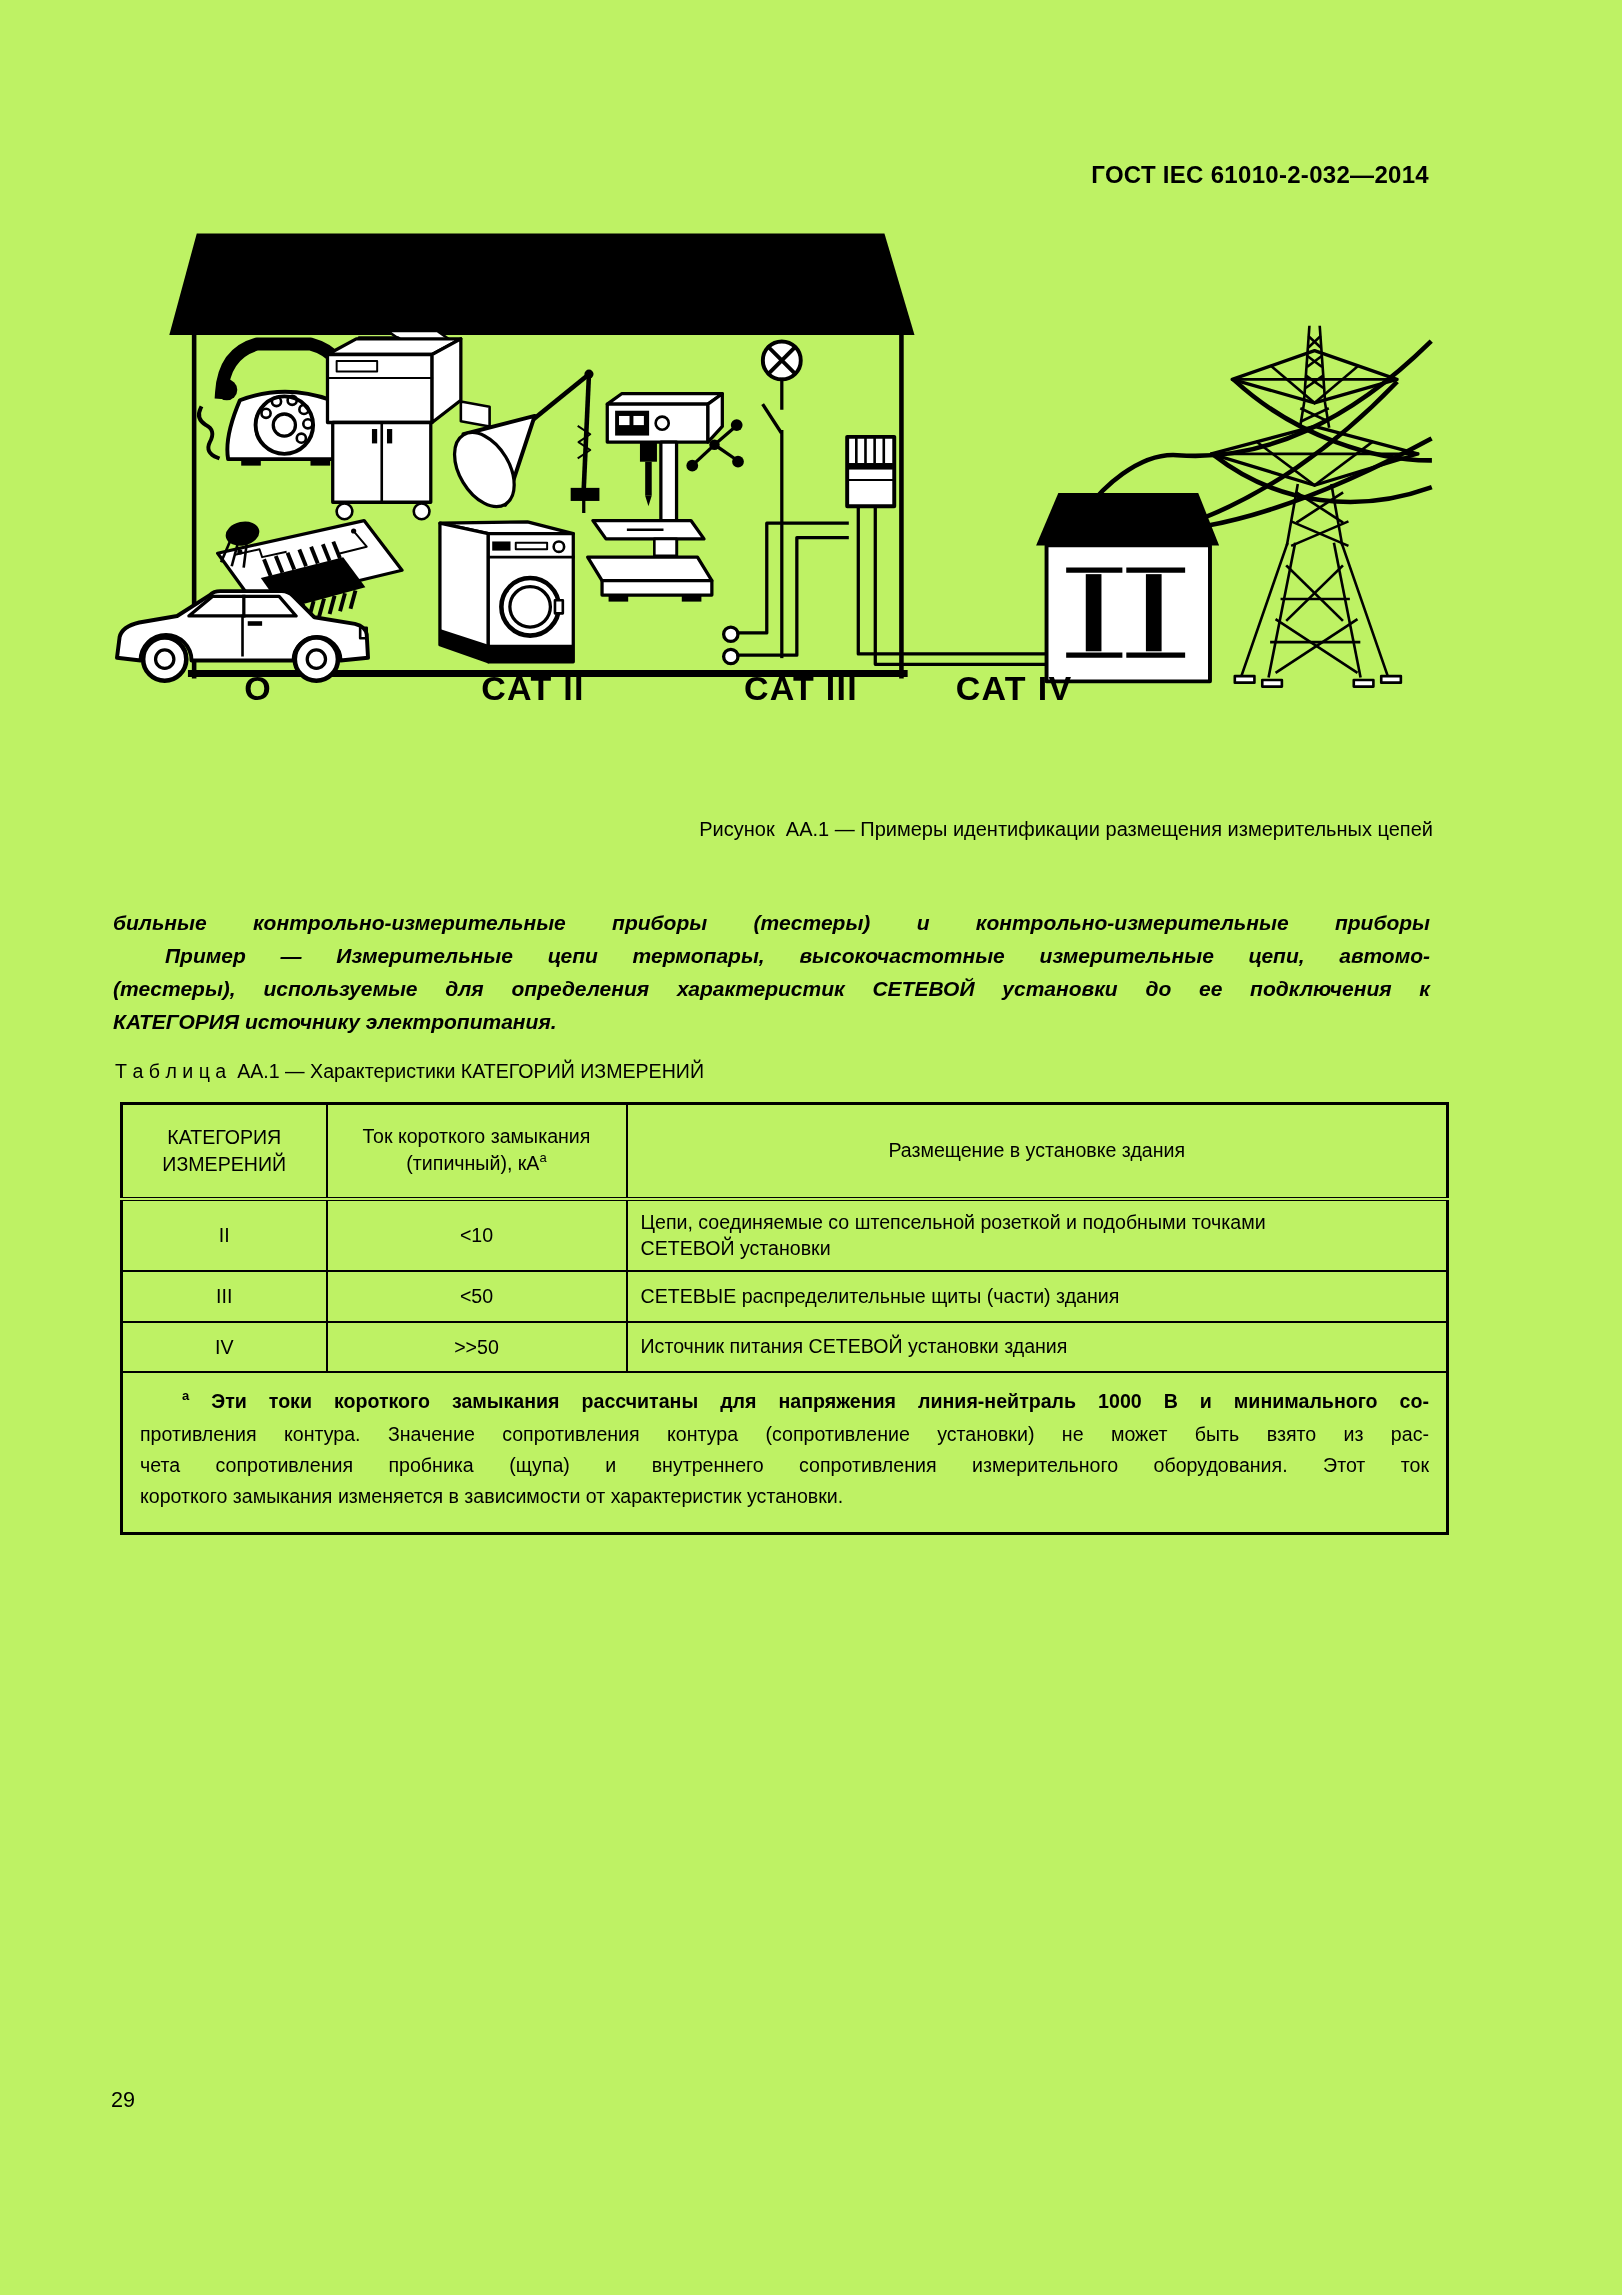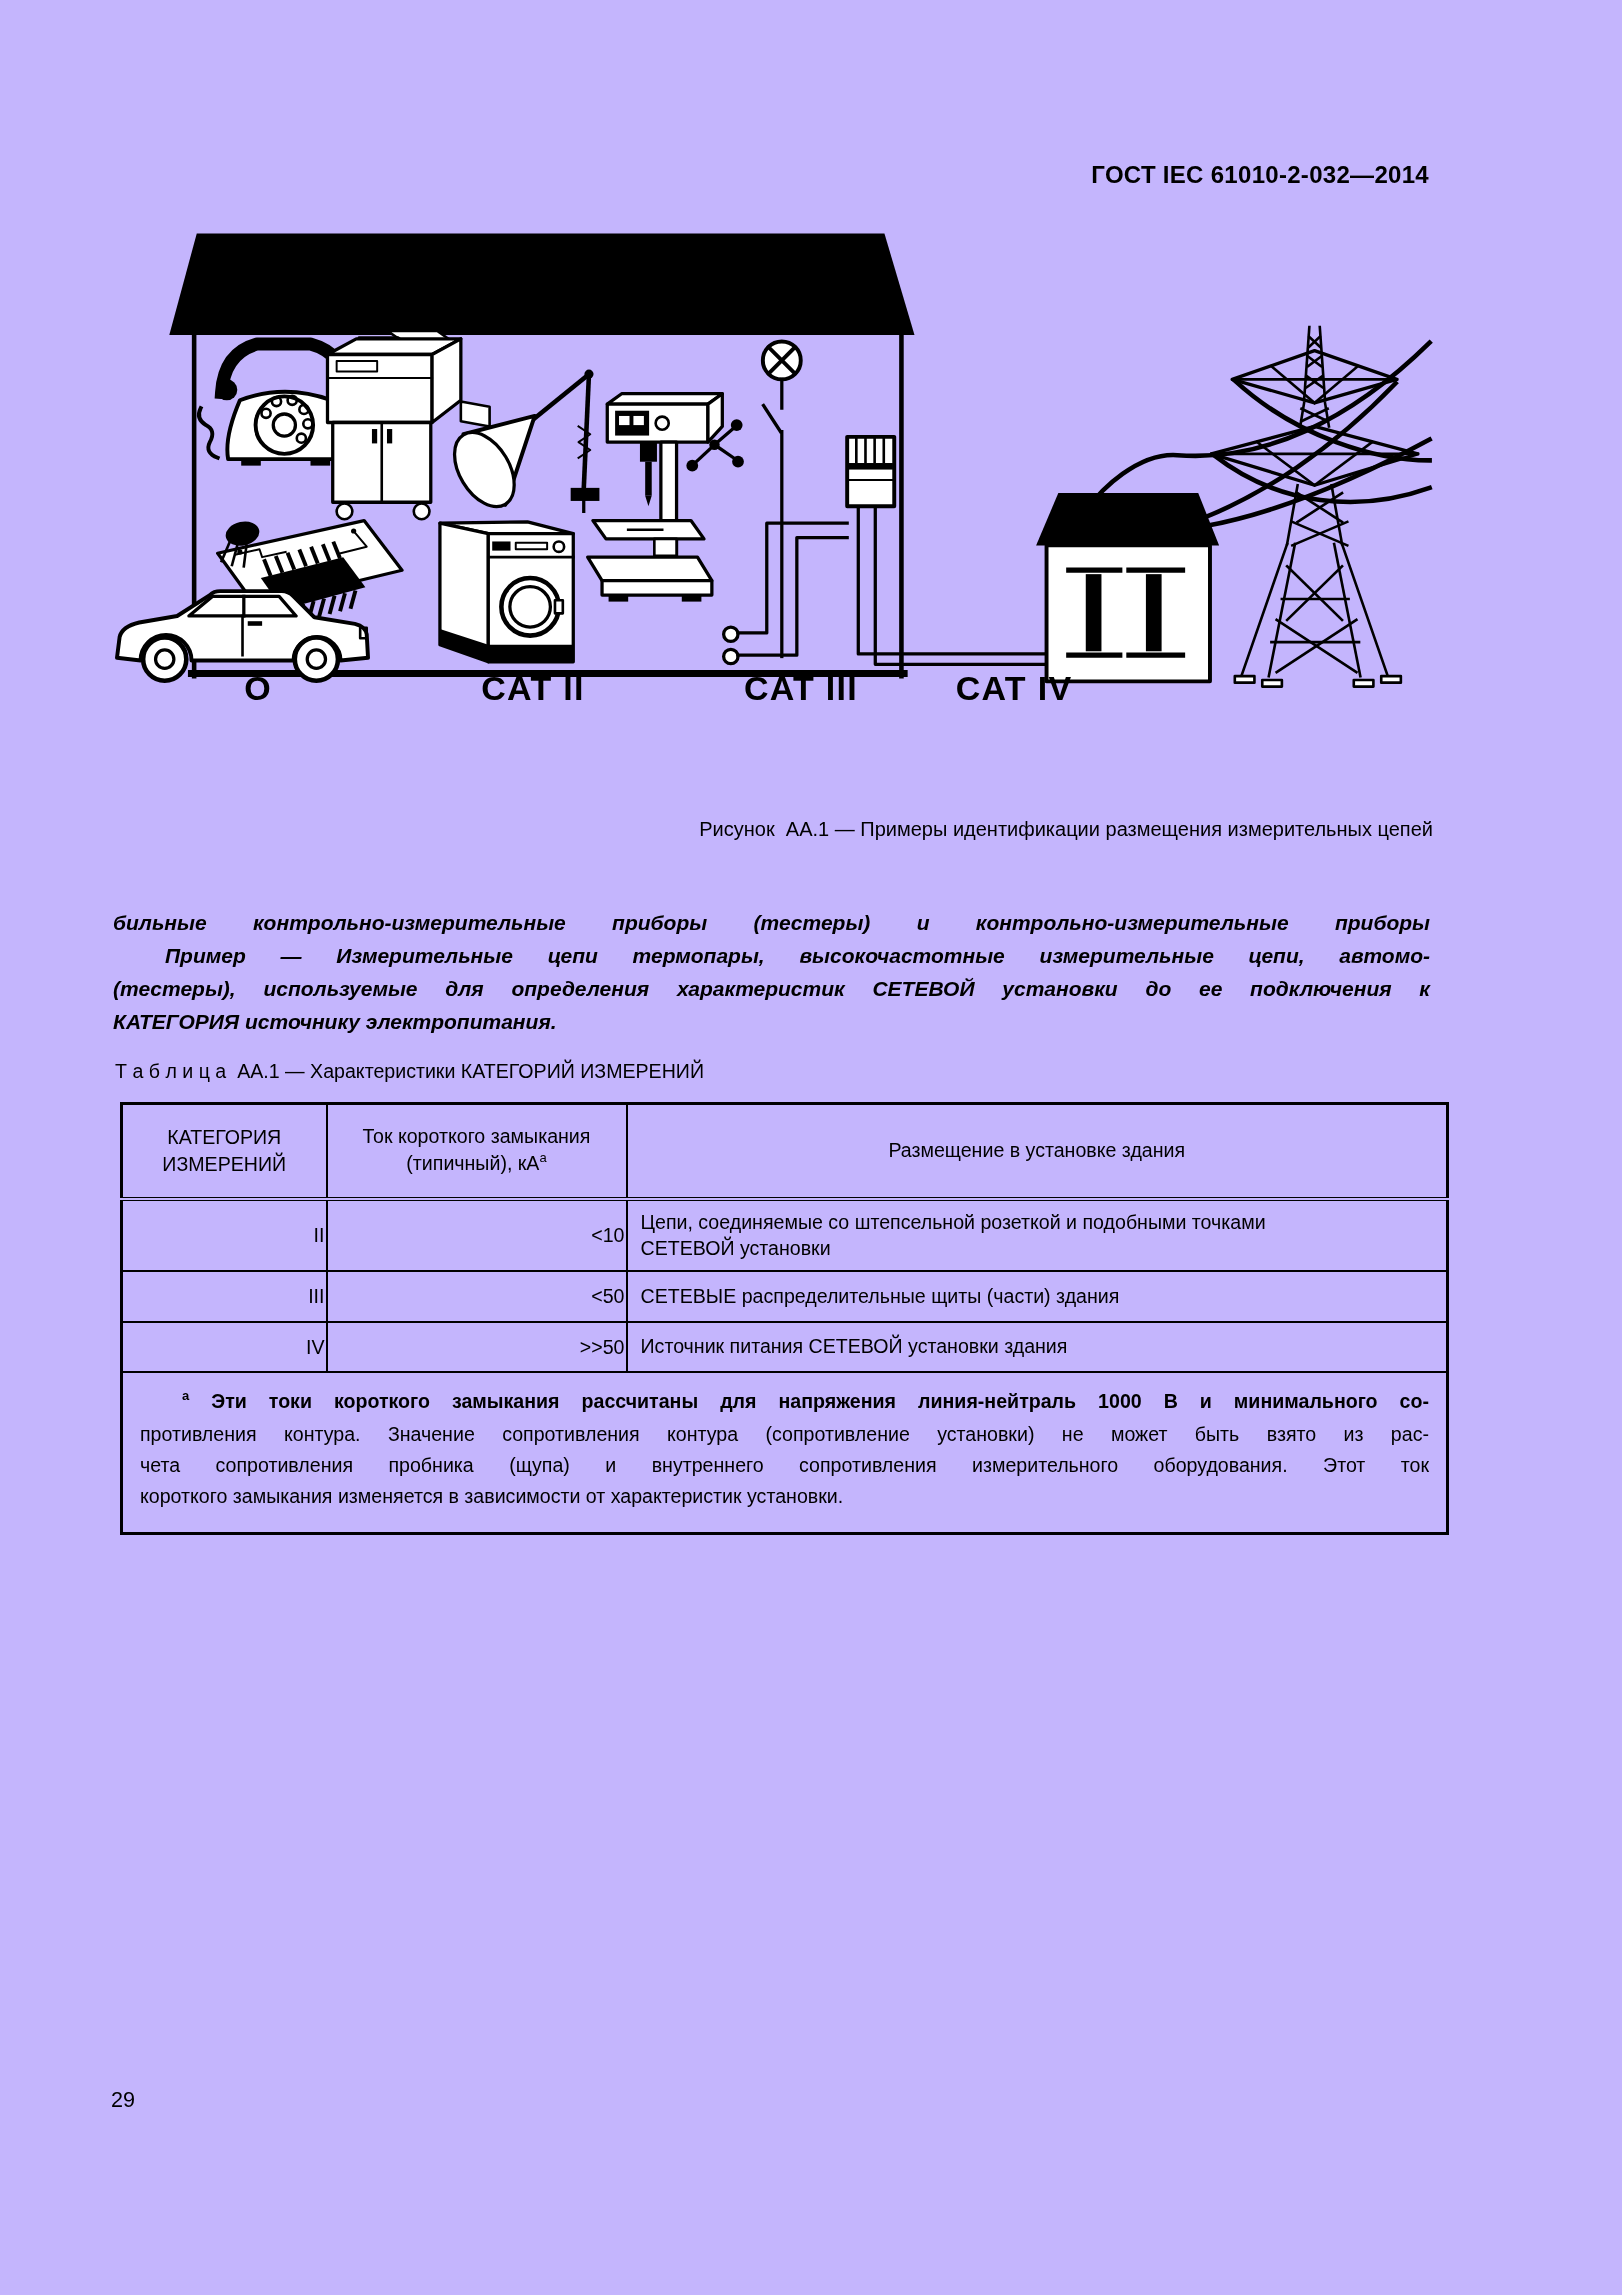--- a/index.html
+++ b/index.html
@@ -1,17 +1,17 @@
 <!DOCTYPE html>
 <html style="font-size:10.5px"><head>
 <meta charset="utf-8">
 <style>
   html,body { margin:0; padding:0; background:#9a9a9a; }
   .page {
-    position:relative; width:1623px; height:2295px; background:#c4b5fd;
+    position:relative; width:1623px; height:2295px; background:#bef264;
     font-family:"Liberation Sans", sans-serif; color:#000; overflow:hidden;
     margin:0 auto;
   }
   .abs { position:absolute; }
   .doc-header {
     left:111px; top:161px; width:1318px; text-align:right;
     font-size:24px; font-weight:bold; letter-spacing:0.3px;
   }
   .figure-wrap { left:111px; top:229px; width:1322px; height:487px; }
   .figure-wrap svg { position:absolute; left:0; top:0; }
@@ -28,21 +28,21 @@
   table.aa1 {
     position:absolute; left:120px; top:1102px; width:1326px;
     border-collapse:collapse; table-layout:fixed; font-size:19.6px;
     border:3.3px solid #000;
   }
   table.aa1 th, table.aa1 td { border:2px solid #000; }
   table.aa1 thead th {
     font-weight:normal; text-align:center; vertical-align:middle;
     height:92px; line-height:27.5px; border-bottom:4.6px double #000; padding:0 6.5px;
   }
-  td.cat, td.cur { text-align:right; vertical-align:middle; }
+  td.cat, td.cur { text-align:center; vertical-align:middle; }
   td.loc { text-align:left; vertical-align:middle; padding:0 111px 0 13px; line-height:25.5px; }
   tr.r1 td { height:67px; }
   tr.r2 td { height:47px; }
   tr.r3 td { height:46px; }
   td.fn { height:133px; padding:13px 17px 13px 17px; vertical-align:top; line-height:31px; }
   .fn-line { text-align:justify; text-align-last:justify; }
   .fn-line.last { text-align-last:left; }
   .fn-first { text-indent:42px;font-weight:bold; }
   sup.s { font-size:13px; vertical-align:baseline; position:relative; top:-8.5px; }
   .page-num { left:111px; top:2087px; width:1322px; text-align:left; font-size:21.6px; }

